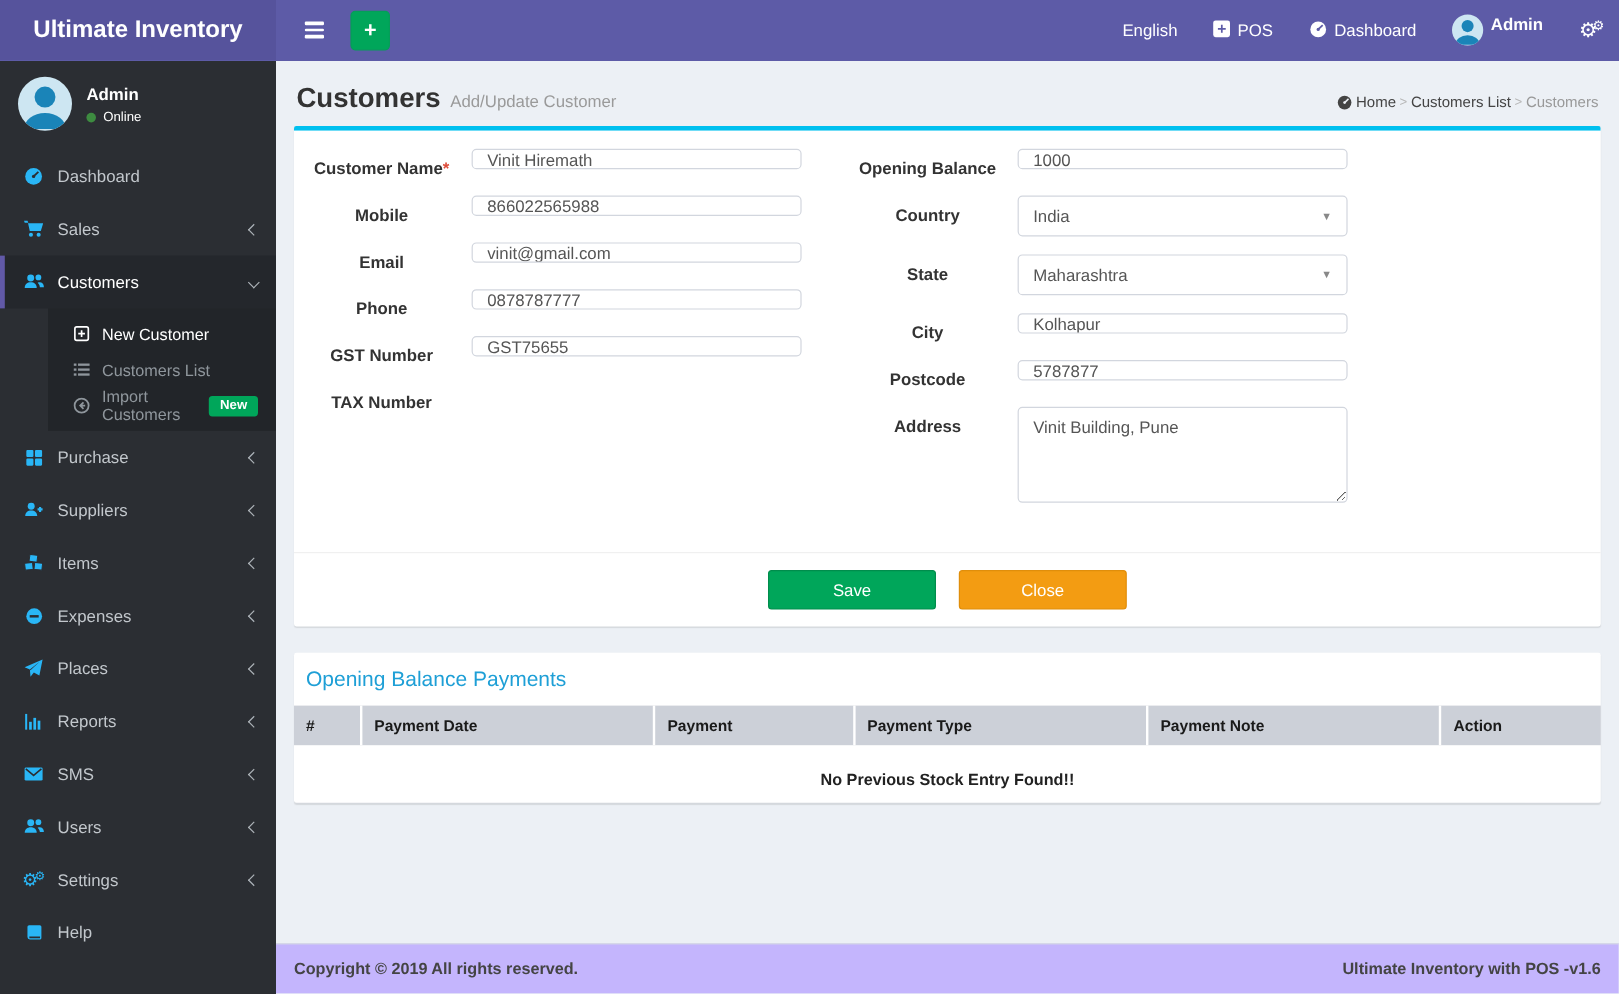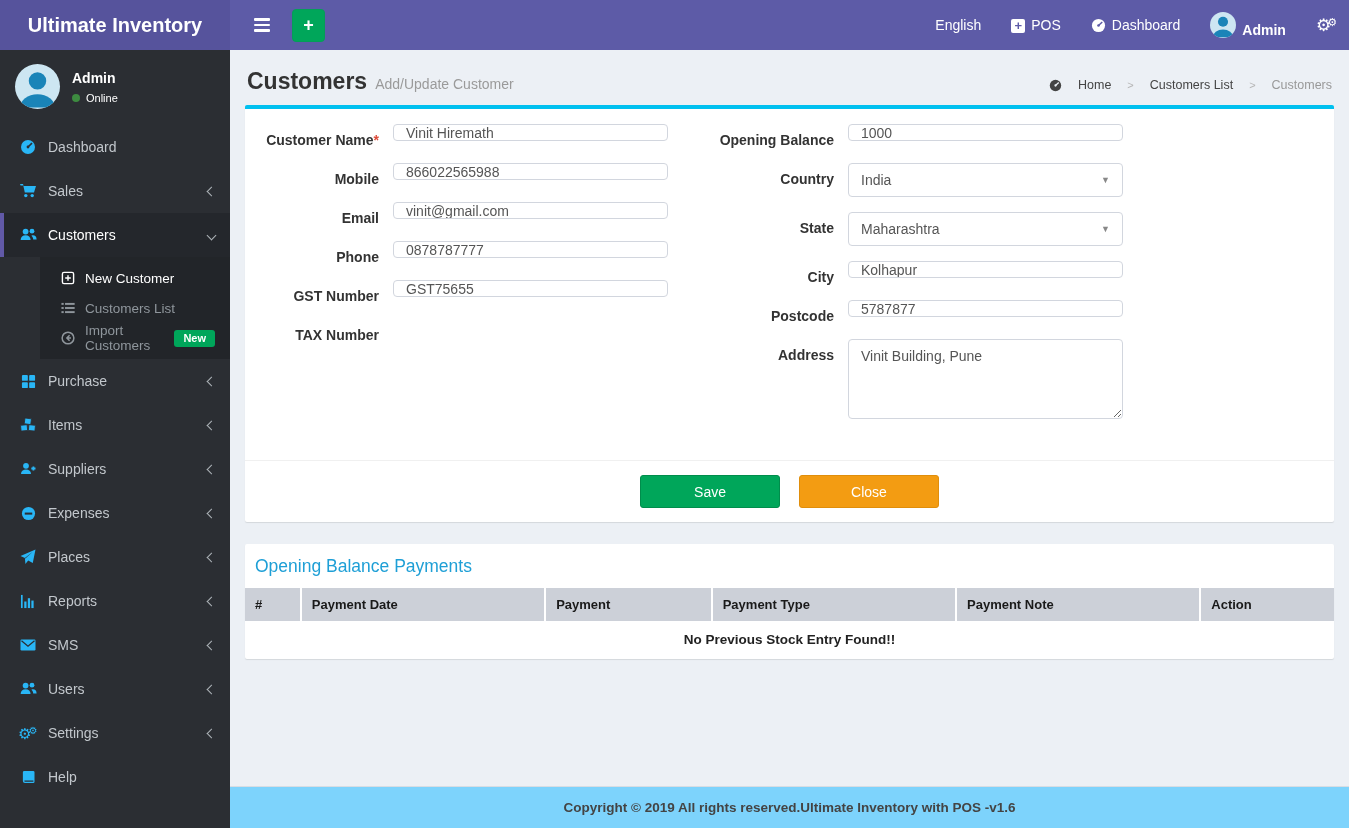--- a/index.html
+++ b/index.html
@@ -11,21 +11,21 @@
   .brand { width:230px; background:#56539c; color:#fff; font-size:20px; font-weight:bold;
            display:flex; align-items:center; justify-content:center; flex:0 0 230px; }
   .nav-rest { flex:1; background:#5d5ba7; display:flex; align-items:center; padding:0 12px; color:#fff; }
   .hamburger { width:40px; height:50px; display:flex; flex-direction:column; justify-content:center;
                align-items:center; gap:3px; cursor:pointer; }
   .hamburger i { display:block; width:16px; height:2.4px; background:#fff; border-radius:1px; }
   .quick-add { width:33px; height:33px; background:#00a65a; border:1px solid #049e58; border-radius:4px;
                color:#fff; font-size:18px; font-weight:bold; display:flex; align-items:center;
                justify-content:center; margin-left:10px; cursor:pointer; }
   .nav-right { margin-left:auto; display:flex; align-items:center; }
-  .nav-link { display:flex; align-items:flex-end; gap:6px; margin-left:30px; cursor:pointer; font-size:14px; }
+  .nav-link { display:flex; align-items:flex-start; gap:6px; margin-left:30px; cursor:pointer; font-size:14px; }
   .pos-sq { width:14px; height:14px; background:#fff; color:#5d5ba7; border-radius:2px; font-weight:bold;
             font-size:13px; line-height:14px; text-align:center; display:inline-block; }
   .gear { font-size:17px; line-height:1; }
   .gear small { font-size:11px; vertical-align:top; margin-left:-4px; }
   .avatar { width:26px; height:26px; border-radius:50%; overflow:hidden; background:#cde6f2; display:inline-flex; }
 
   
   .sidebar { position:fixed; top:50px; left:0; bottom:0; width:230px; background:#2b2e33; z-index:40; overflow:hidden; }
   .user-panel { display:flex; align-items:center; gap:12px; padding:14px 15px 16px; }
   .user-panel .avatar { width:45px; height:45px; }
@@ -47,57 +47,57 @@
   .sub-item.active { color:#fff; }
   .badge-new { margin-left:auto; background:#00a65a; color:#fff; font-size:11px; font-weight:bold;
                padding:2.5px 9px; border-radius:3px; }
 
   
   .main { margin-left:230px; padding-top:50px; min-height:100vh; display:flex; flex-direction:column; background:#ecf0f5; }
   .content { flex:1; padding:10px 15px 15px; }
   .content-header { display:flex; align-items:flex-end; justify-content:space-between; padding:8px 2px 10px; }
   .page-title { font-size:23px; font-weight:bold; color:#333; }
   .page-subtitle { font-size:14px; font-weight:normal; color:#9a9a9a; margin-left:8px; }
-  .breadcrumb { display:flex; align-items:center; gap:16px; font-size:12.5px; color:#444; padding-bottom:3px; }
+  .breadcrumb { display:flex; align-items:center; gap:3px; font-size:12.5px; color:#444; padding-bottom:3px; }
   .breadcrumb .sep { color:#b5b5b5; font-size:11px; }
   .breadcrumb .crumb { cursor:pointer; }
   .breadcrumb .crumb.current { color:#999; cursor:default; }
 
   .box { background:#fff; border-radius:2px; box-shadow:0 1px 1px rgba(0,0,0,.1); margin-bottom:22px; }
   .box.form-box { border-top:4px solid #00c0ef; }
 
   
   .form-area { display:flex; padding:15px 0 0; }
   .form-col { width:455px; }
   .form-row { display:flex; align-items:flex-start; margin-bottom:15px; }
-  .form-label { flex:0 0 148px; text-align:right; font-weight:bold; color:#333; padding:8px 14px 0 12px; font-size:14px; }
+  .form-label { flex:0 0 148px; text-align:center; font-weight:bold; color:#333; padding:8px 14px 0 12px; font-size:14px; }
   .req { color:#dd4b39; }
   .txt { width:275px; height:17px; border:1px solid #d2d6de; border-radius:4px; padding:6px 12px;
          font-size:14px; color:#555; font-family:inherit; background:#fff; }
   textarea.txt { height:80px; resize:both; padding-top:8px; }
   .selectbox { width:275px; height:34px; border:1px solid #d2d6de; border-radius:4px; padding:0 12px;
                display:flex; align-items:center; justify-content:space-between; color:#555; cursor:pointer; background:#fff; }
   .selectbox .caret { color:#888; font-size:9px; }
   .box-footer { border-top:1px solid #f0f0f0; margin-top:26px; padding:14px; text-align:center; }
   .btn { display:inline-block; width:140px; height:33px; border:none; border-radius:3px; color:#fff;
          font-size:14px; font-family:inherit; cursor:pointer; }
   .btn-save { background:#00a65a; border:1px solid #008d4c; margin-right:15px; }
   .btn-close { background:#f39c12; border:1px solid #e08e0b; }
 
   
   .pay-title { color:#1e9fd6; font-size:17.5px; padding:12px 10px 11px; }
   table.pay { width:100%; border-collapse:collapse; }
   table.pay th { background:#ccd0d8; text-align:left; font-size:13px; color:#1a1a1a; padding:9px 10px;
                  border-right:2px solid #fff; }
   table.pay th:last-child { border-right:none; }
-  table.pay td { padding:11px 10px 12px; font-weight:bold; font-size:13.5px; text-align:center; color:#222; }
-
-  
-  .footer { background:#7dd3fc; border-top:1px solid #d8dde3; padding:13px 15px; display:flex;
-            justify-content:center; font-weight:bold; color:#444; font-size:13.5px; }
+  table.pay td { padding:21px 10px 12px; font-weight:bold; font-size:13.5px; text-align:center; color:#222; }
+
+  
+  .footer { background:#c4b5fd; border-top:1px solid #d8dde3; padding:13px 15px; display:flex;
+            justify-content:space-between; font-weight:bold; color:#444; font-size:13.5px; }
 </style>
 </head>
 <body>
 
 <header class="navbar">
   <div class="brand">Ultimate Inventory</div>
   <div class="nav-rest">
     <div class="hamburger">
         <i></i>
         <i></i>
@@ -237,39 +237,39 @@
             <rect x="1" y="8.7" width="6.3" height="6.3" rx="1"></rect>
             <rect x="8.7" y="8.7" width="6.3" height="6.3" rx="1"></rect>
           </svg>
         </span>
       <span class="lbl">Purchase</span>
       <span class="chev"></span>
     </div>
 
     <div class="nav-item">
       <span class="icn">
+          <svg width="17" height="16" viewBox="0 0 17 16">
+            <circle cx="6" cy="4.8" r="2.9" fill="currentColor"></circle>
+            <path d="M1 13c0-3 2.1-4.6 5-4.6s5 1.6 5 4.6z" fill="currentColor"></path>
+            <path d="M13.4 5.4v4.2M11.3 7.5h4.2" stroke="currentColor" stroke-width="1.8"></path>
+          </svg>
+        </span>
+      <span class="lbl">Suppliers</span>
+      <span class="chev"></span>
+    </div>
+
+    <div class="nav-item">
+      <span class="icn">
           <svg width="16" height="16" viewBox="0 0 16 16" fill="currentColor" stroke="#2b2e33" stroke-width="0.8">
             <rect x="4.6" y="1.4" width="6.6" height="5.8" transform="rotate(8 8 4)"></rect>
             <rect x="0.8" y="8" width="6.6" height="5.8" transform="rotate(-6 4 11)"></rect>
             <rect x="8.6" y="8" width="6.6" height="5.8" transform="rotate(6 12 11)"></rect>
           </svg>
         </span>
       <span class="lbl">Items</span>
-      <span class="chev"></span>
-    </div>
-
-    <div class="nav-item">
-      <span class="icn">
-          <svg width="17" height="16" viewBox="0 0 17 16">
-            <circle cx="6" cy="4.8" r="2.9" fill="currentColor"></circle>
-            <path d="M1 13c0-3 2.1-4.6 5-4.6s5 1.6 5 4.6z" fill="currentColor"></path>
-            <path d="M13.4 5.4v4.2M11.3 7.5h4.2" stroke="currentColor" stroke-width="1.8"></path>
-          </svg>
-        </span>
-      <span class="lbl">Suppliers</span>
       <span class="chev"></span>
     </div>
 
     <div class="nav-item">
       <span class="icn">
           <svg width="15" height="15" viewBox="0 0 16 16">
             <circle cx="8" cy="8" r="7" fill="currentColor"></circle>
             <rect x="4" y="7" width="8" height="2.2" fill="#2b2e33"></rect>
           </svg>
         </span>

